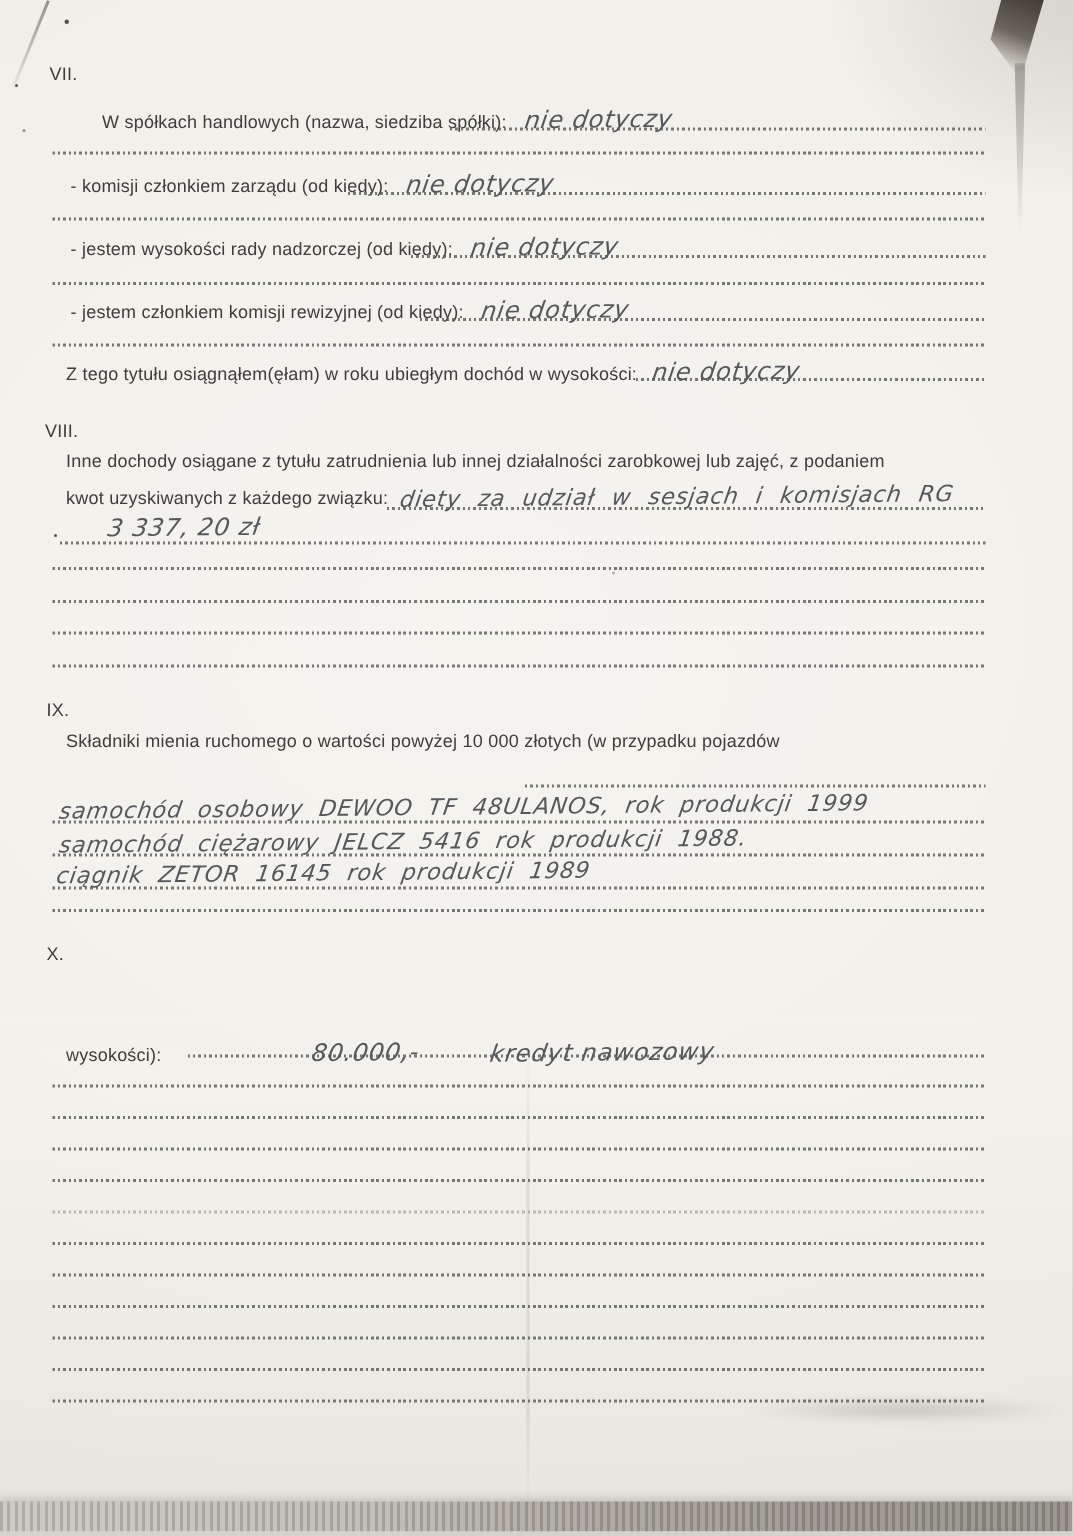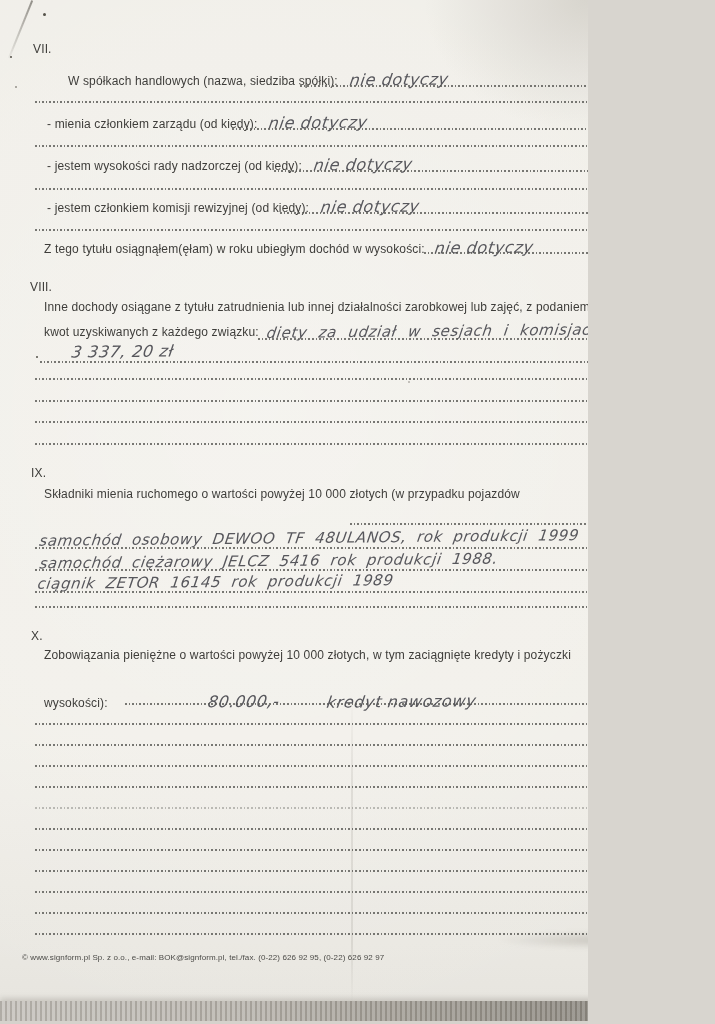--- a/index.html
+++ b/index.html
@@ -1,17 +1,17 @@
 <!DOCTYPE html>
 <html><head>
 <meta charset="utf-8">
 <style>
   html,body { margin:0; padding:0; background:#d8d5cf; }
   .page {
-    position:relative; width:588px; height:1024px; overflow:hidden;
+    position:relative; width:715px; height:1024px; overflow:hidden;
     font-family:"Liberation Sans", sans-serif;
     background:
       radial-gradient(150% 90% at 45% 40%, rgba(255,255,255,.30), rgba(255,255,255,0) 70%),
       linear-gradient(180deg, #f0eee8 0%, #f1efe9 72%, #eae8e2 92%, #e6e4de 100%);
   }
   .abs { position:absolute; white-space:nowrap; }
   .pt  { font-size:12px; line-height:15px; color:#3e3d3a; letter-spacing:.15px; }
   .row { position:absolute; display:flex; align-items:baseline; white-space:nowrap; }
   .hw  {
     display:inline-block; font-family:"DejaVu Sans", sans-serif; font-style:italic;
@@ -74,21 +74,21 @@
   <div class="abs pt" style="left:33px;top:42px">VII.</div>
 
   <div class="row" style="left:68px;top:70px">
     <span class="pt">W spółkach handlowych (nazwa, siedziba spółki):</span>
     <span class="hw hw-lg" style="margin-left:12px">nie dotyczy</span>
   </div>
   <div class="rule" style="left:300px;top:85px;width:357px"></div>
   <div class="rule" style="left:35px;top:101px;width:622px"></div>
 
   <div class="row" style="left:47px;top:113px">
-    <span class="pt">- mienia członkiem zarządu (od kiedy):</span>
+    <span class="pt">- komisji członkiem zarządu (od kiedy):</span>
     <span class="hw hw-lg" style="margin-left:12px">nie dotyczy</span>
   </div>
   <div class="rule" style="left:232px;top:128px;width:425px"></div>
   <div class="rule" style="left:35px;top:145px;width:622px"></div>
 
   <div class="row" style="left:47px;top:155px">
     <span class="pt">- jestem wysokości rady nadzorczej (od kiedy):</span>
     <span class="hw hw-lg" style="margin-left:12px">nie dotyczy</span>
   </div>
   <div class="rule" style="left:274px;top:170px;width:383px"></div>
@@ -126,34 +126,32 @@
   <div class="rule" style="left:350px;top:523px;width:307px"></div>
   <div class="abs hw hw-md" style="left:40px;top:529px">samochód osobowy DEWOO TF 48ULANOS, rok produkcji 1999</div>
   <div class="rule" style="left:35px;top:547px;width:622px"></div>
   <div class="abs hw hw-md" style="left:40px;top:552px">samochód ciężarowy JELCZ 5416 rok produkcji 1988.</div>
   <div class="rule" style="left:35px;top:569px;width:622px"></div>
   <div class="abs hw hw-md" style="left:38px;top:573px">ciągnik ZETOR 16145 rok produkcji 1989</div>
   <div class="rule" style="left:35px;top:591px;width:622px"></div>
   <div class="rule" style="left:35px;top:606px;width:622px"></div>
 
   <div class="abs pt" style="left:31px;top:629px">X.</div>
-  <div class="abs pt" style="left:44px;top:648px">Zobowiązania pieniężne o wartości powyżej 10 000 złotych, w tym zaciągnięte kredyty i pożyczki</div>
   <div class="row" style="left:44px;top:692px">
     <span class="pt">wysokości):</span>
     <span class="hw hw-lg" style="margin-left:100px">80.000,-</span>
     <span class="hw hw-lg" style="margin-left:48px">kredyt nawozowy</span>
   </div>
   <div class="rule" style="left:125px;top:703px;width:532px"></div>
   <div class="rule" style="left:35px;top:723px;width:622px"></div>
   <div class="rule" style="left:35px;top:744px;width:622px"></div>
   <div class="rule" style="left:35px;top:765px;width:622px"></div>
   <div class="rule" style="left:35px;top:786px;width:622px"></div>
   <div class="rule faint" style="left:35px;top:807px;width:622px"></div>
   <div class="rule" style="left:35px;top:828px;width:622px"></div>
   <div class="rule" style="left:35px;top:849px;width:622px"></div>
   <div class="rule" style="left:35px;top:870px;width:622px"></div>
   <div class="rule" style="left:35px;top:891px;width:622px"></div>
   <div class="rule" style="left:35px;top:912px;width:622px"></div>
   <div class="rule" style="left:35px;top:933px;width:622px"></div>
 
-  <div class="abs footer-t" style="left:22px;top:953px">© www.signform.pl Sp. z o.o., e-mail: BOK@signform.pl, tel./fax. (0-22) 626 92 95, (0-22) 626 92 97</div>
 
 </div>
 
 </body></html>

